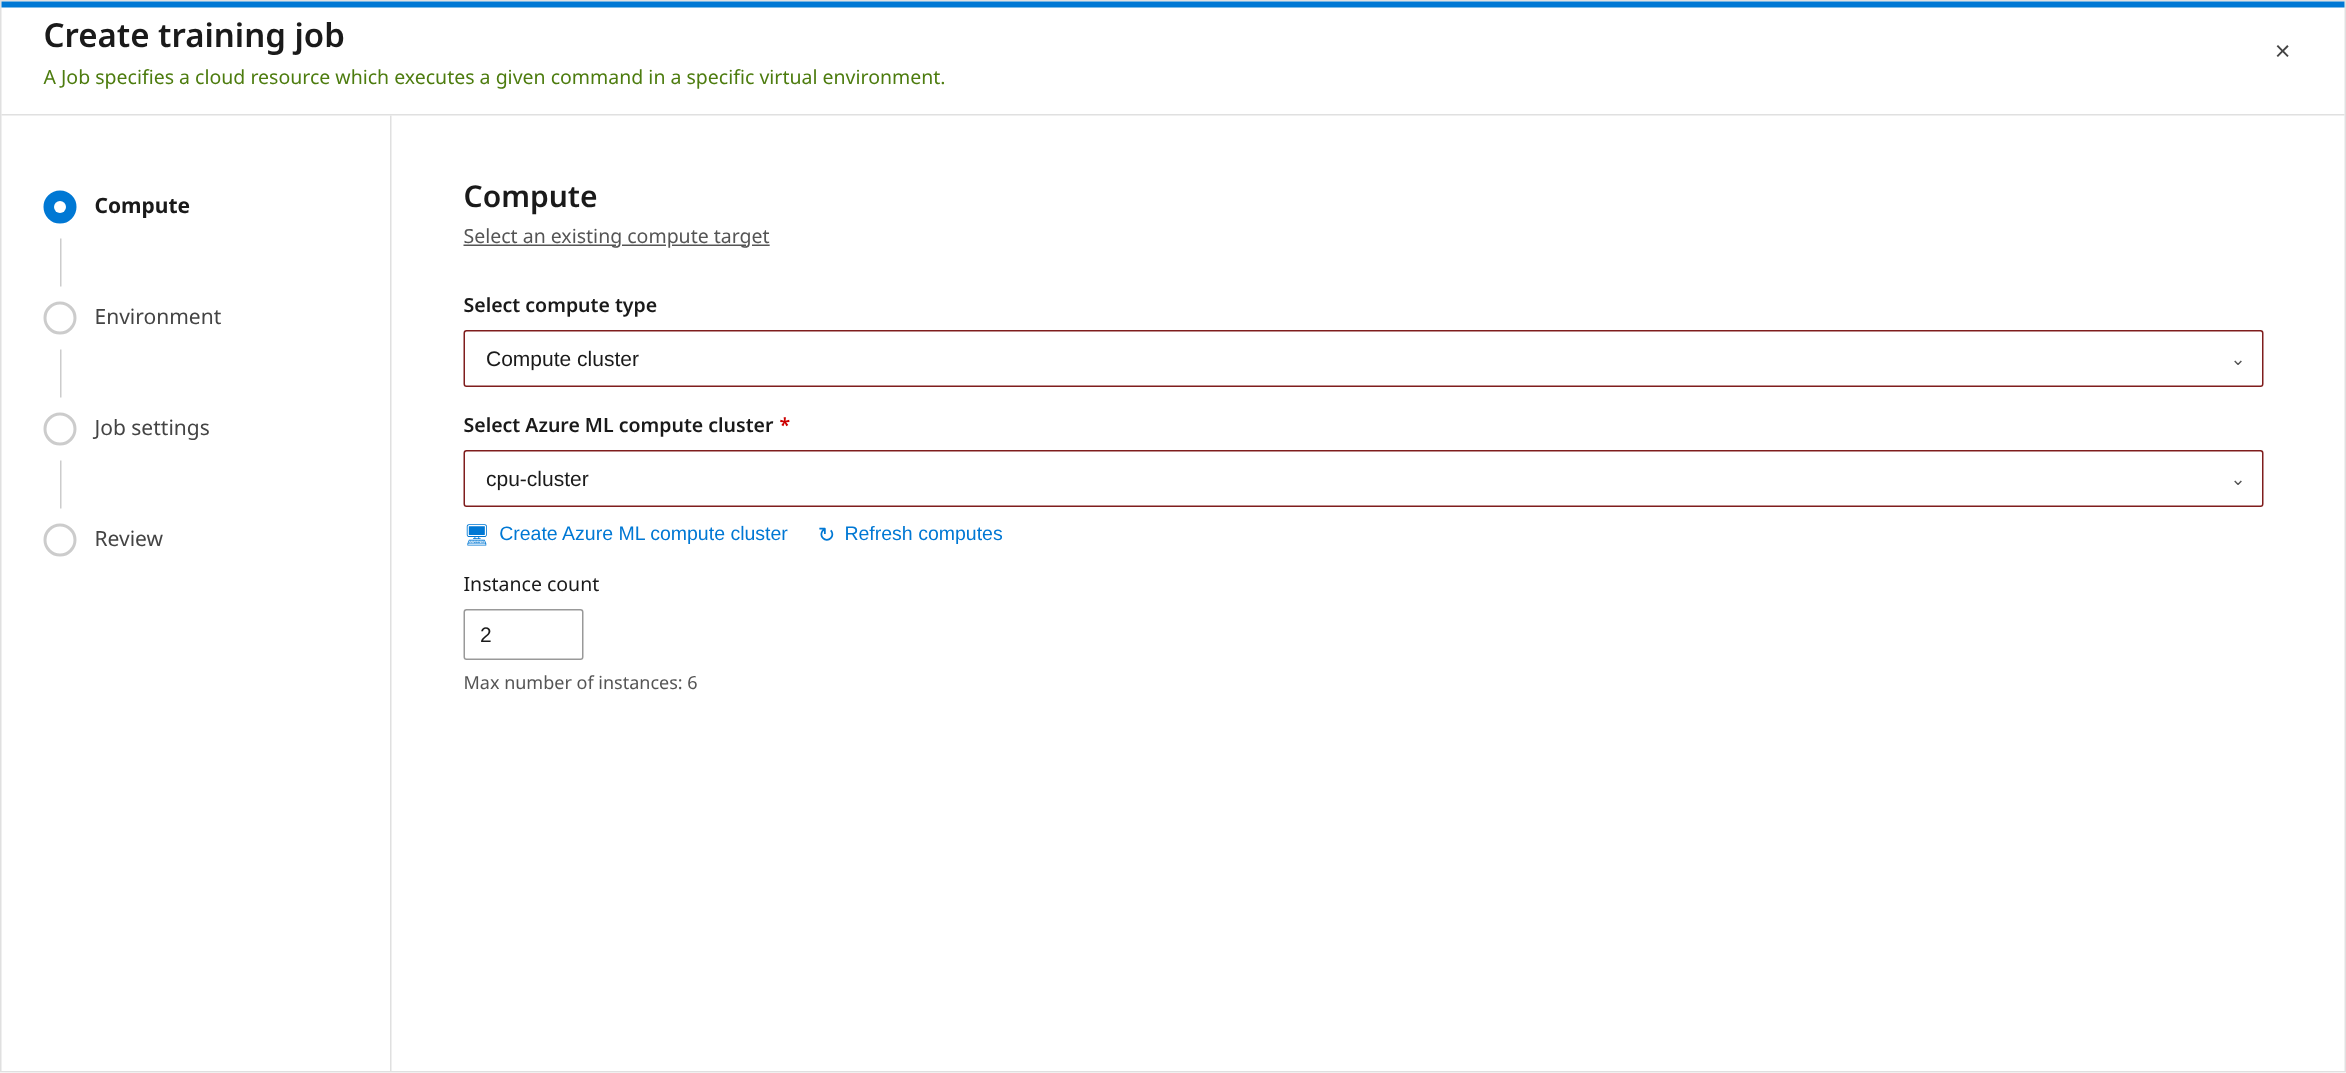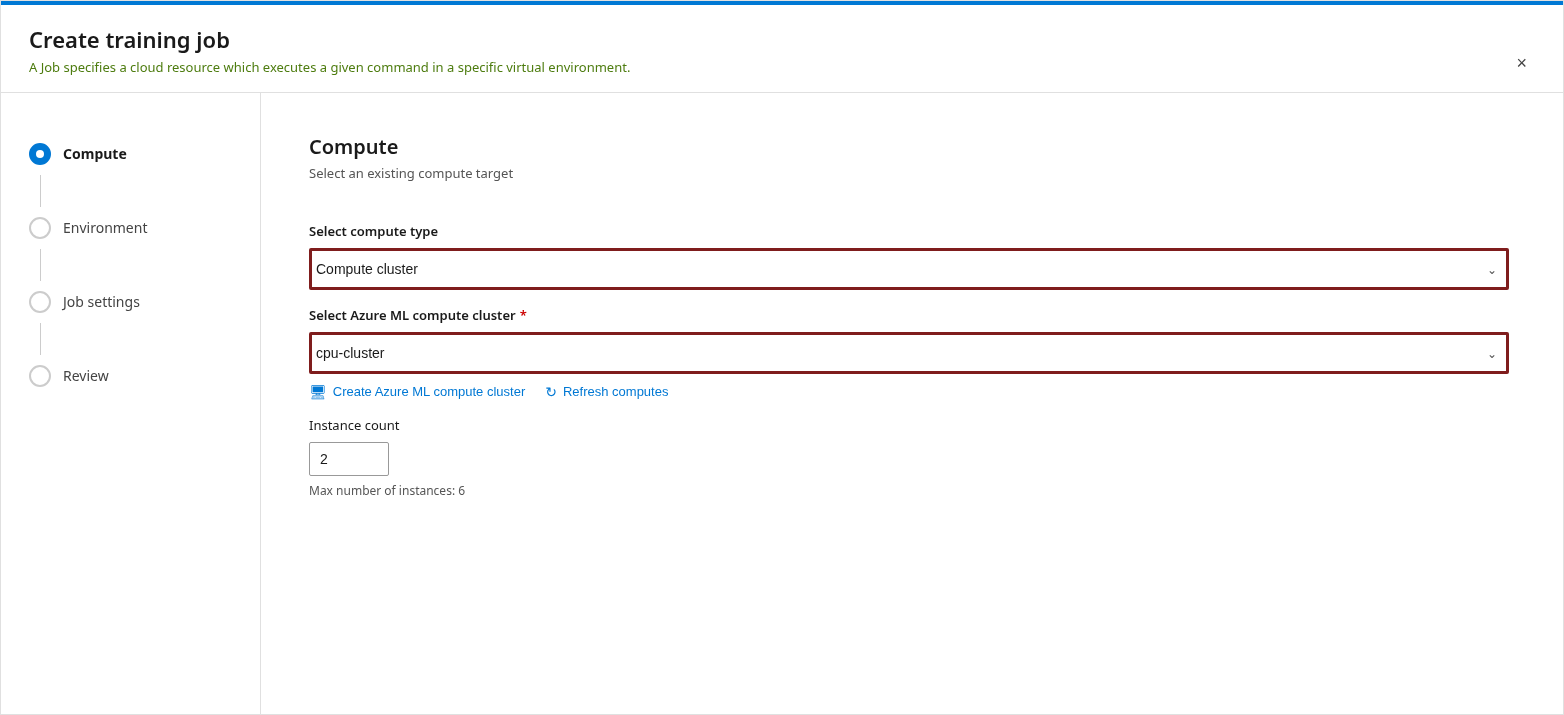--- a/index.html
+++ b/index.html
@@ -12,25 +12,25 @@
     .dialog {
       width: 1564px;
       min-height: 715px;
       background: #fff;
       display: flex;
       flex-direction: column;
       border: 1px solid #e0e0e0;
       box-shadow: 0 4px 20px rgba(0,0,0,0.15);
     }
     .dialog-header {
-      padding: 20px 28px 16px 28px;
+      padding: 4px 28px 16px 28px;
       border-bottom: 1px solid #e0e0e0;
       display: flex;
       justify-content: space-between;
-      align-items: flex-end;
+      align-items: center;
     }
     .dialog-header-text {}
     .dialog-title {
       font-size: 22px;
       font-weight: 600;
       color: #1a1a1a;
       line-height: 1.3;
     }
     .dialog-subtitle {
       font-size: 13px;
@@ -107,21 +107,22 @@
     }
     .section-title {
       font-size: 20px;
       font-weight: 600;
       color: #1a1a1a;
       margin-bottom: 4px;
     }
     .section-subtitle {
       font-size: 13px;
       color: #555;
-      margin-bottom: 40px;
+      margin-bottom: 28px;
+      text-decoration: underline;
     }
     .field-group {
       margin-bottom: 16px;
     }
     .field-label {
       font-size: 13px;
       font-weight: 600;
       color: #1a1a1a;
       margin-bottom: 8px;
       display: flex;
@@ -131,22 +132,22 @@
     .required-star {
       color: #c00;
       font-weight: 600;
     }
     .select-wrapper {
       position: relative;
       max-width: 1200px;
     }
     .select-box {
       width: 100%;
-      padding: 10px 40px 10px 4px;
-      border: 3px solid #7f1d1d;
+      padding: 10px 40px 10px 14px;
+      border: 1px solid #7f1d1d;
       border-radius: 2px;
       background: #fff;
       font-size: 14px;
       color: #1a1a1a;
       appearance: none;
       cursor: pointer;
       outline: none;
     }
     .chevron-icon {
       position: absolute;

